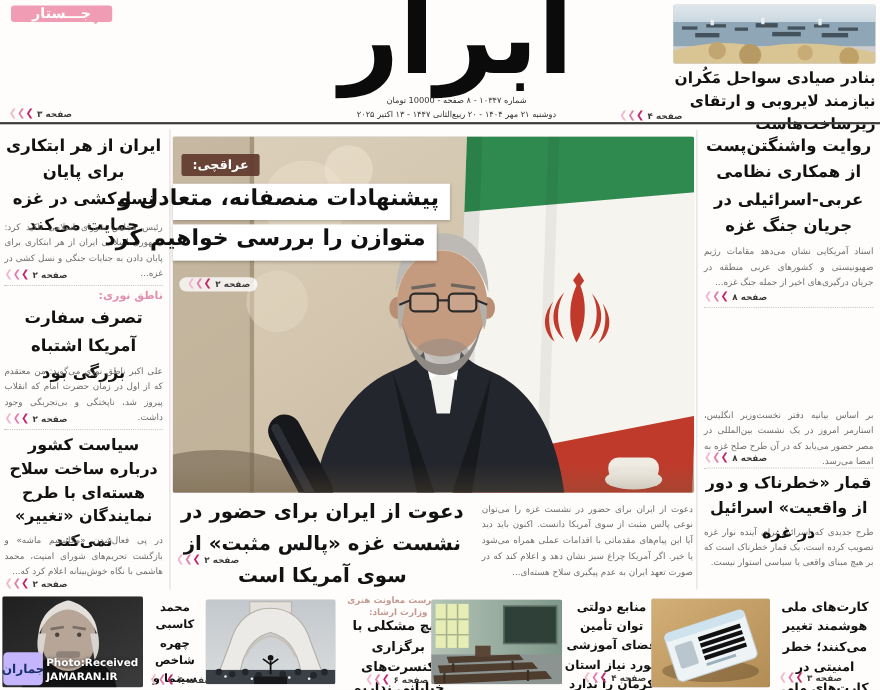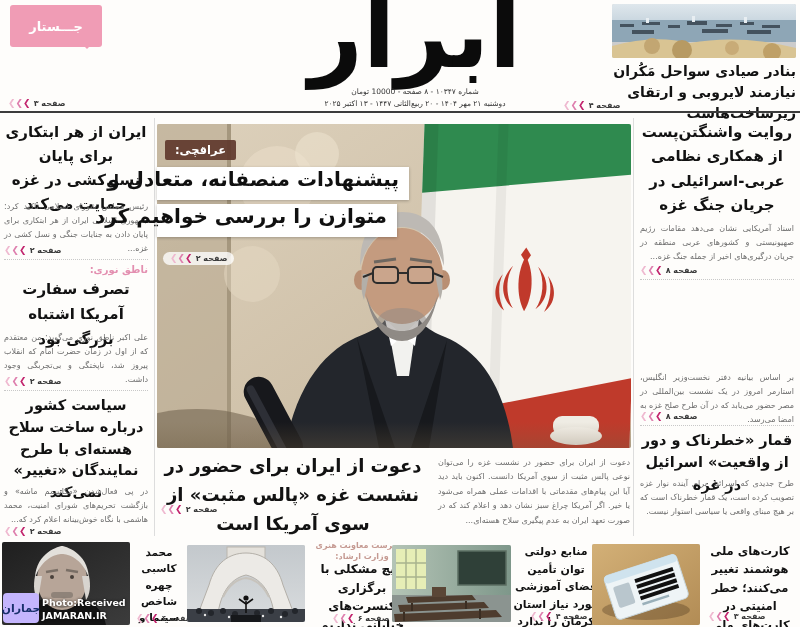--- a/index.html
+++ b/index.html
@@ -13,21 +13,21 @@
   .chv i{font-style:normal;font-weight:bold;font-size:9px;line-height:1;}
   .chv i::before{content:"❮";}
   .chv i:nth-child(1){color:#efb9d0;}
   .chv i:nth-child(2){color:#de7fae;}
   .chv i:nth-child(3){color:#c2256e;}
   .mlbl{font-size:8px;font-weight:bold;color:#3a3a3a;white-space:nowrap;}
   .dot{position:absolute;border-top:1px dotted #c8c8c8;height:0;}
   .vsep{position:absolute;width:1px;background:#ddd;}
   .photo{position:absolute;overflow:hidden;border-radius:2px;background:#ccc;}
   .photo svg{display:block;}
-  .tag{position:absolute;left:10px;top:5px;width:92px;height:42px;background:#f09cb5;border-radius:3px;display:flex;align-items:center;justify-content:center;}
+  .tag{position:absolute;left:10px;top:5px;width:92px;height:15px;background:#f09cb5;border-radius:3px;display:flex;align-items:center;justify-content:center;}
   .tag::after{content:"";position:absolute;right:10px;bottom:-7px;border:5px solid transparent;border-top-color:#f09cb5;}
   .tag span{color:#fff;font-weight:bold;font-size:13px;}
   .masthead{position:absolute;left:258px;top:-14px;width:314px;text-align:center;font-size:94px;font-weight:bold;color:#0b0b0b;line-height:1.05;letter-spacing:-2px;}
   .dateline{position:absolute;text-align:center;color:#333;font-size:7.5px;line-height:1.5;white-space:nowrap;}
   .divider{position:absolute;left:0;top:111px;width:800px;border-top:2px solid #3c3c3c;}
   .kicker-pink{color:#e38fb0;font-weight:bold;font-size:10px;text-align:right;}
   .kicker-box{position:absolute;left:165px;top:140px;background:rgba(96,56,45,0.92);color:#fff;font-size:11.5px;font-weight:bold;padding:3px 10px;border-radius:2px;text-align:right;}
   .strip{position:absolute;background:#ffffff;box-shadow:0 1px 3px rgba(0,0,0,.25);display:flex;justify-content:flex-start;padding-right:10px;box-sizing:border-box;}
   .strip span{font-size:20px;font-weight:bold;color:#101010;white-space:nowrap;}
   .photo-marker{background:rgba(255,255,255,.78);padding:2px 7px;border-radius:9px;}

